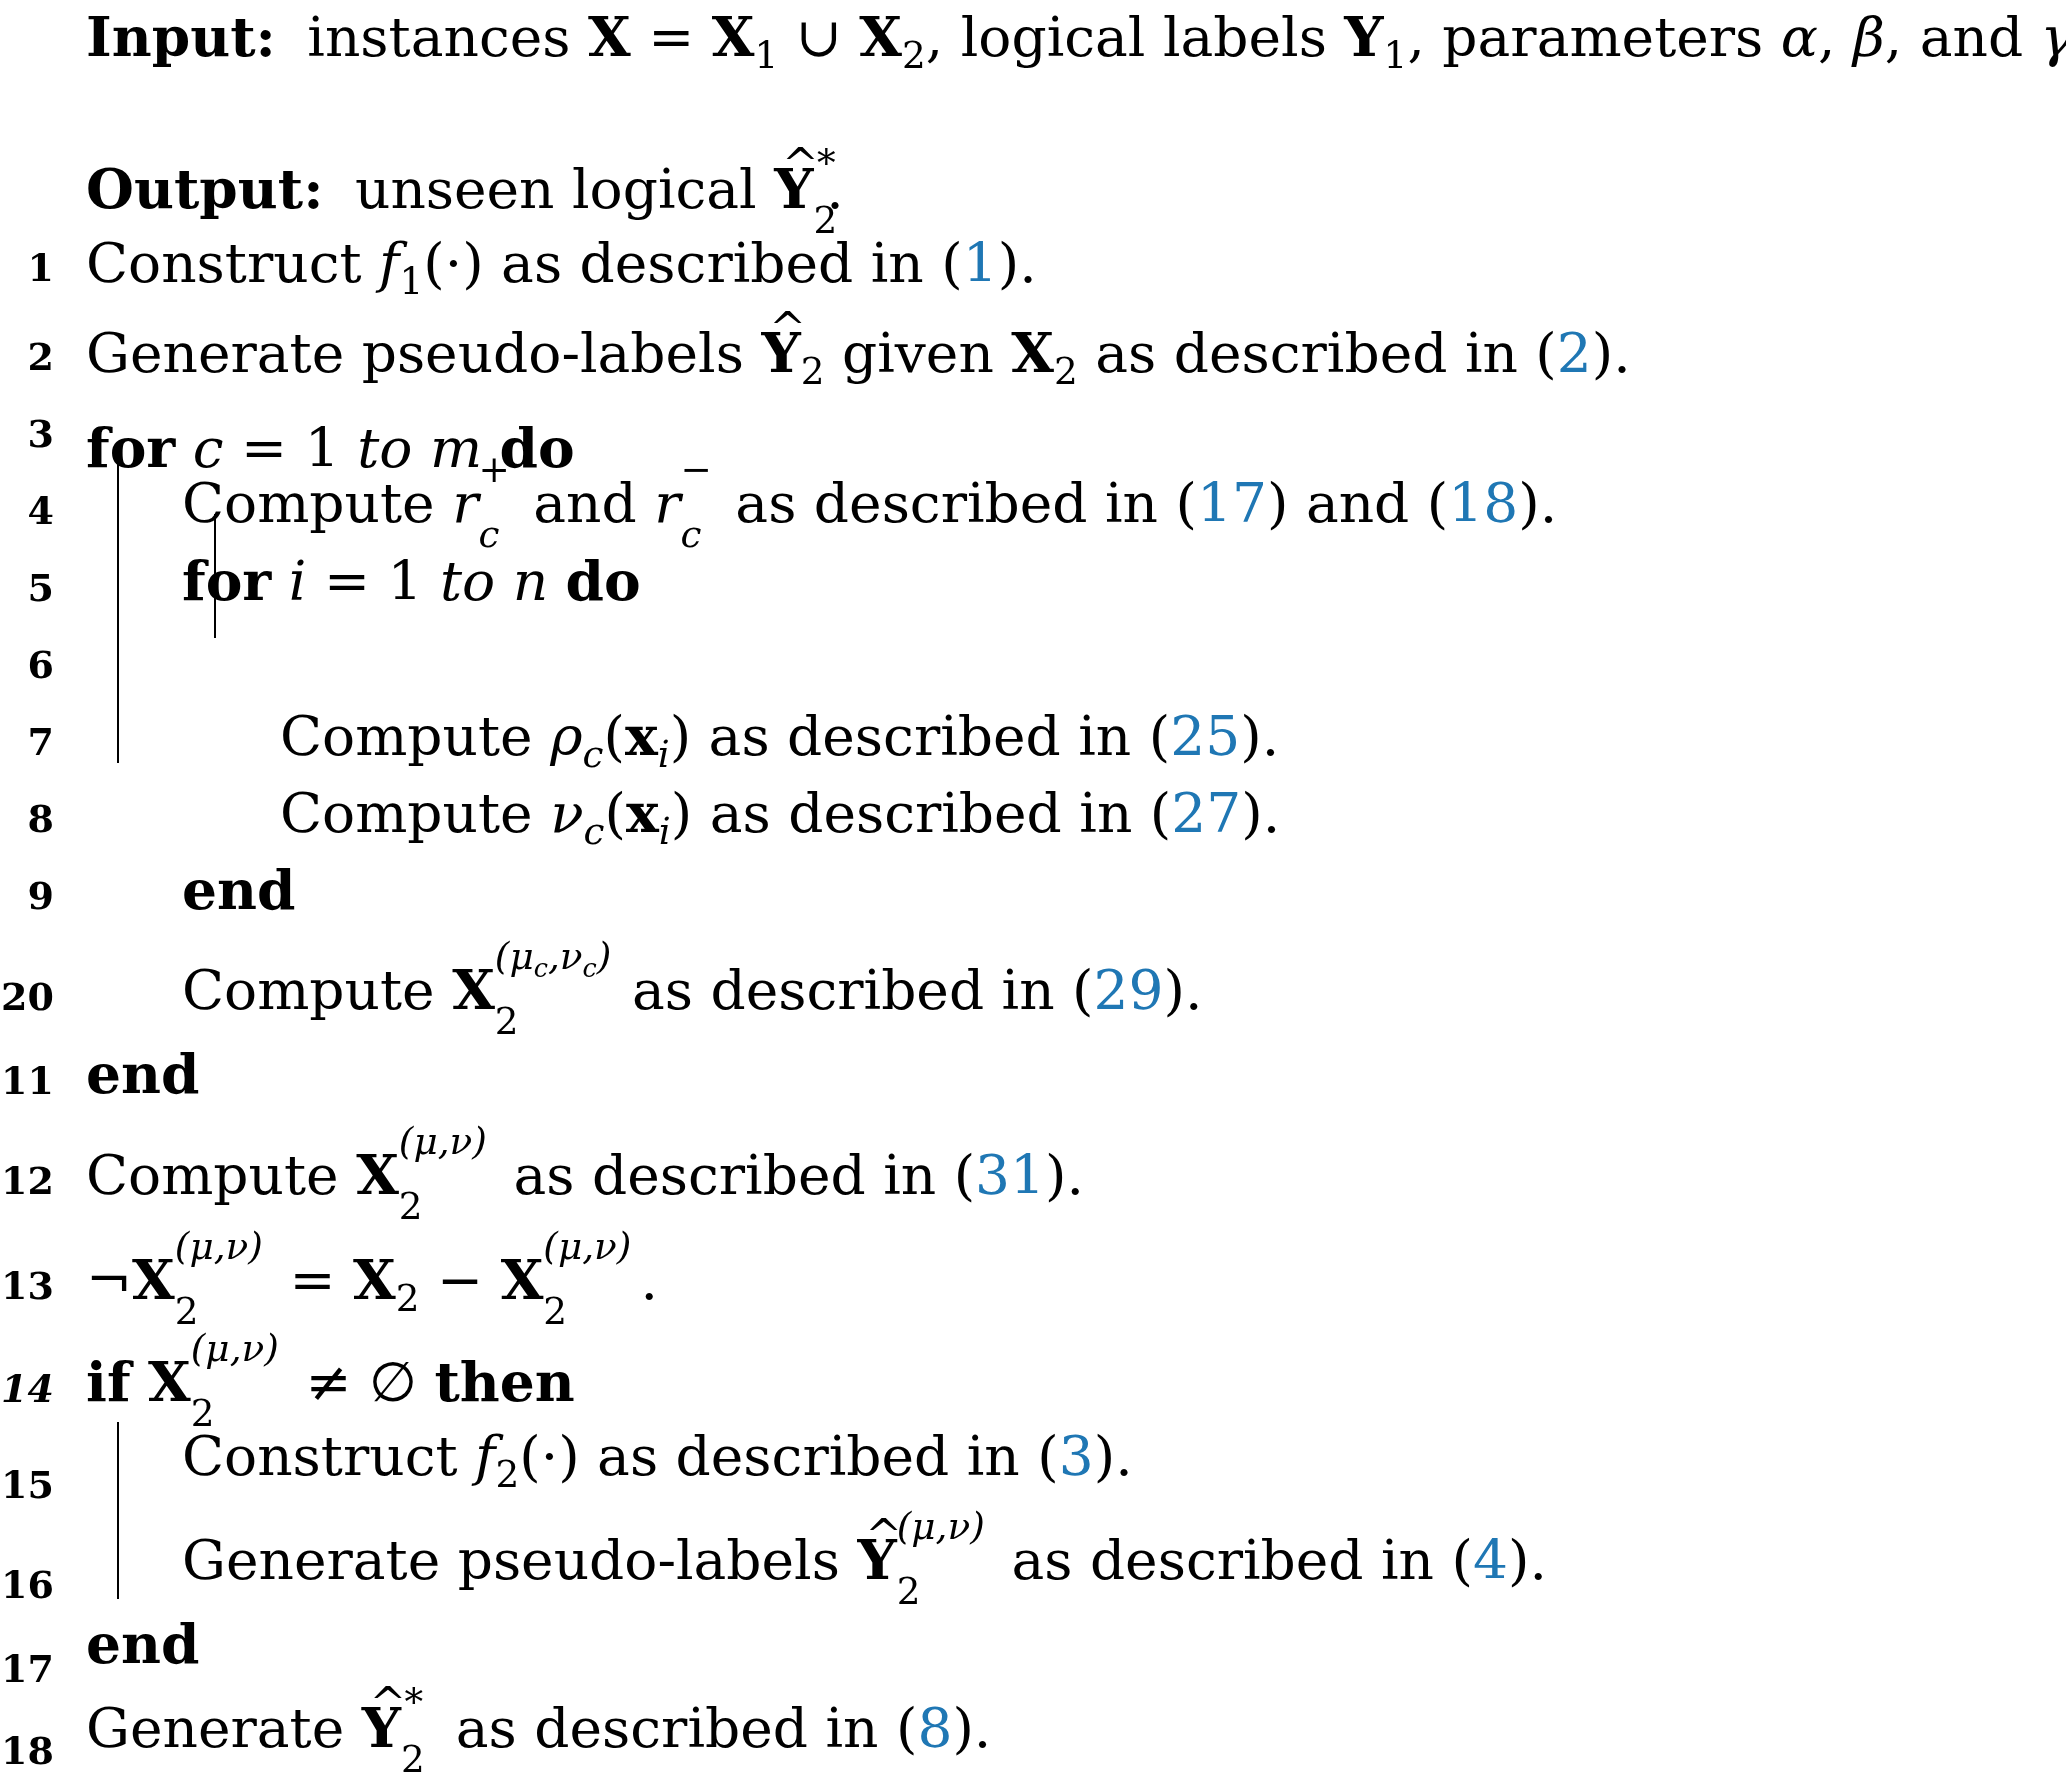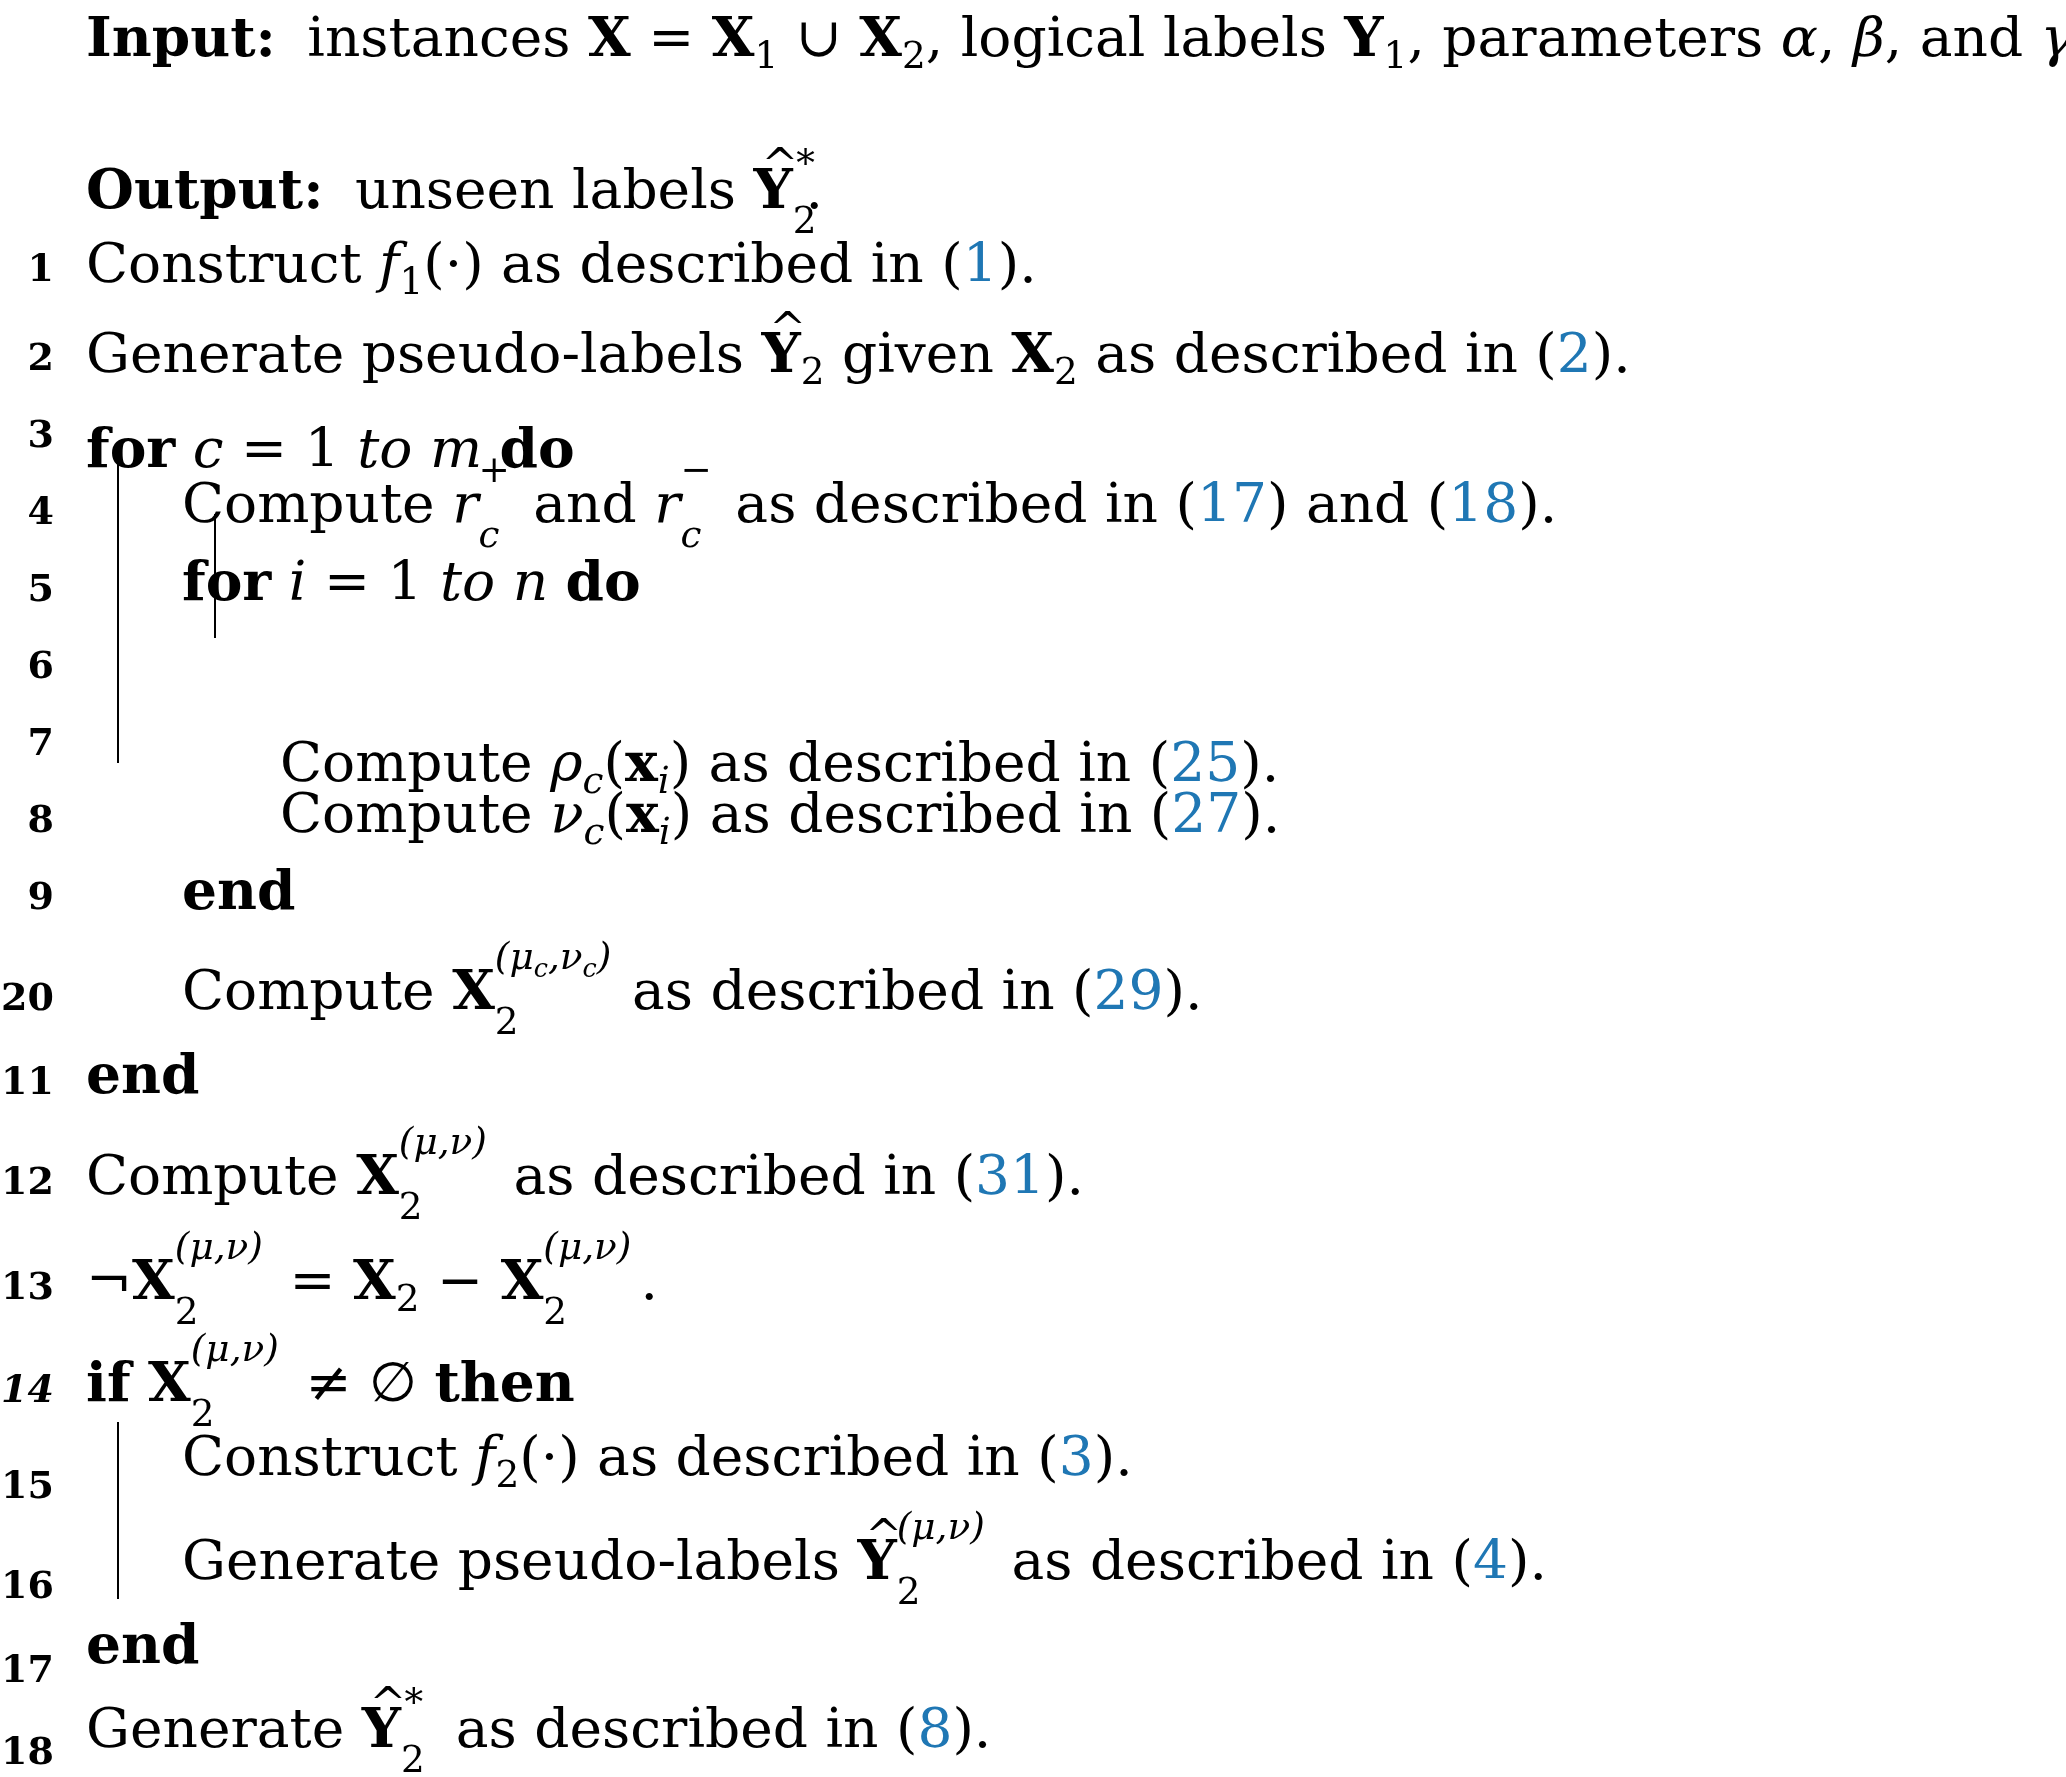--- a/index.html
+++ b/index.html
@@ -86,21 +86,21 @@
 
   <div class="line" style="top:9.3px; left:86px;">
     <span class="kw">Input:</span>
     <span style="margin-left:14px;">
       <span>instances </span><b>X</b><span> = </span><b>X</b><sub>1</sub><span> ∪ </span><b>X</b><sub>2</sub><span>, logical labels </span><b>Y</b><sub>1</sub><span>, parameters </span><i>α</i>, <i>β</i><span>, and </span><i>γ</i>,
     </span>
   </div>
 
   <div class="line" style="top:161px; left:86px;">
     <span class="kw">Output:</span>
-    <span style="margin-left:14px;">unseen labels </span><span class="hat">Y</span><span class="supsub"><span class="s-up" style="font-style:normal;">∗</span><span class="s-dn">2</span></span><span style="margin-left:-1.4em;">.</span>
+    <span style="margin-left:14px;">unseen logical </span><span class="hat">Y</span><span class="supsub"><span class="s-up" style="font-style:normal;">∗</span><span class="s-dn">2</span></span><span style="margin-left:-1.4em;">.</span>
   </div>
 
   <div class="lnum" style="top:245px;">1</div>
   <div class="line" style="top:236px; left:86px;">
     <span>Construct </span><i>f</i><sub>1</sub>(·)<span> as described in (</span><span class="ref">1</span><span>).</span>
   </div>
 
   <div class="lnum" style="top:334px;">2</div>
   <div class="line" style="top:325px; left:86px;">
     <span>Generate pseudo-labels </span><span class="hat">Y</span><sub>2</sub><span> given </span><b>X</b><sub>2</sub><span> as described in (</span><span class="ref">2</span><span>).</span>
@@ -121,21 +121,21 @@
   <div class="lnum" style="top:565px;">5</div>
   <div class="line" style="top:553px; left:182px;">
     <span class="kw">for</span> <i>i</i><span> = </span>1 <i>to</i> <i>n</i> <span class="kw">do</span>
   </div>
 
   <div class="vbar" style="left:214px; top:514px; height:124px;"></div>
 
   <div class="lnum" style="top:642px;">6</div>
 
   <div class="lnum" style="top:719px;">7</div>
-  <div class="line" style="top:708px; left:280px;margin-top:26px;">
+  <div class="line" style="top:708px; left:280px;">
     <span>Compute </span><i>ρ</i><sub class="it">c</sub>(<b>x</b><sub class="it">i</sub>)<span> as described in (</span><span class="ref">25</span><span>).</span>
   </div>
 
   <div class="lnum" style="top:796px;">8</div>
   <div class="line" style="top:785px; left:280px;">
     <span>Compute </span><i>ν</i><sub class="it">c</sub>(<b>x</b><sub class="it">i</sub>)<span> as described in (</span><span class="ref">27</span><span>).</span>
   </div>
 
   <div class="lnum" style="top:873px;">9</div>
   <div class="line" style="top:862px; left:182px;">

